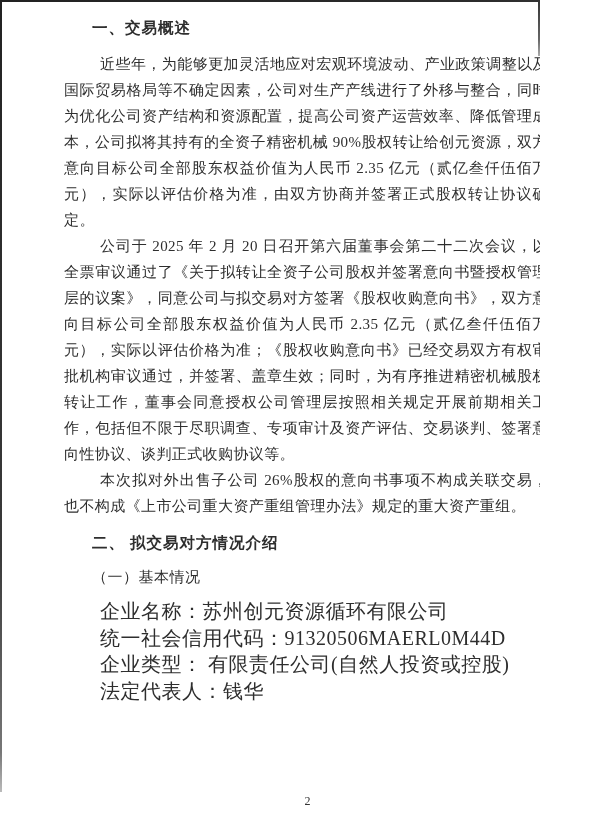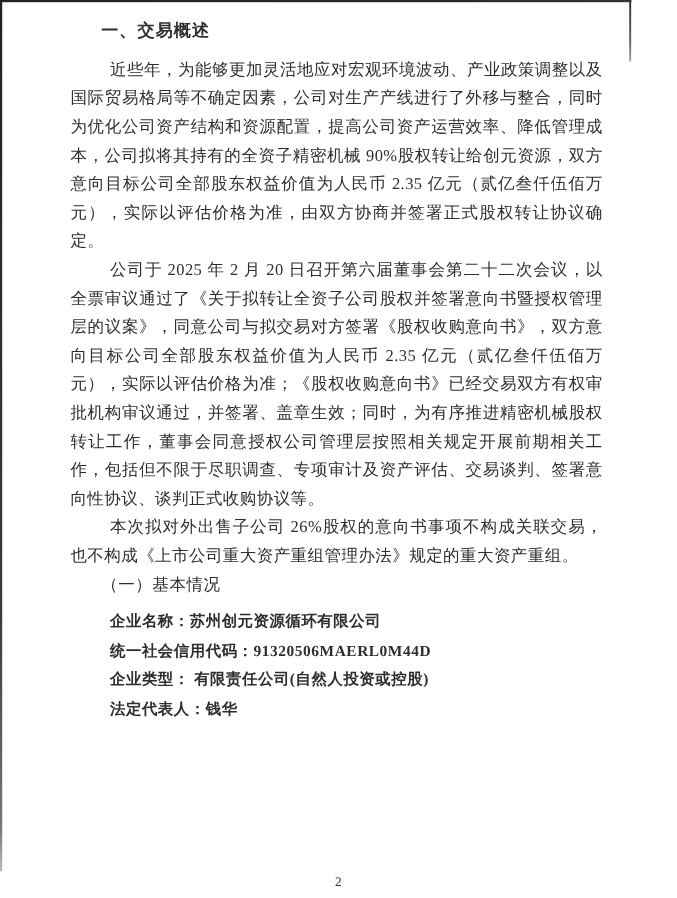--- a/index.html
+++ b/index.html
@@ -8,21 +8,20 @@
     background: #ffffff;
   }
   .page {
     position: relative;
     width: 540px;
     height: 816px;
     background: #ffffff;
     overflow: hidden;
     font-family: "Liberation Serif", "DejaVu Serif", serif;
     color: #2e2e2e;
-    padding-left: 34px;
   }
   
   .edge-top {
     position: absolute; left: 0; top: 0;
     width: 615px; height: 2px;
     background: linear-gradient(to right, #222 0%, #2c2c2c 80%, #3a3a3a 100%);
   }
   .edge-left {
     position: absolute; left: 0; top: 0;
     width: 2px; height: 792px;
@@ -61,25 +60,24 @@
     margin: 14px 0 10px 28px;
     letter-spacing: 1px;
   }
   .sub {
     font-size: 15px;
     margin: 0 0 8px 28px;
     line-height: 26px;
     letter-spacing: 0.5px;
   }
   .info-line {
-    font-size: 14px;
+    font-size: 20px;
     line-height: 26.5px;
     margin-left: 36px;
     letter-spacing: 0.5px;
-    font-weight: bold;
   }
   .page-number {
     position: absolute;
     left: 0;
     bottom: 7px;
     width: 615px;
     text-align: center;
     font-size: 12px;
     color: #333;
   }
@@ -96,20 +94,21 @@
 
     <div class="h1">一、交易概述</div>
 
     <p class="para">近些年，为能够更加灵活地应对宏观环境波动、产业政策调整以及国际贸易格局等不确定因素，公司对生产产线进行了外移与整合，同时为优化公司资产结构和资源配置，提高公司资产运营效率、降低管理成本，公司拟将其持有的全资子精密机械 90%股权转让给创元资源，双方意向目标公司全部股东权益价值为人民币 2.35 亿元（贰亿叁仟伍佰万元），实际以评估价格为准，由双方协商并签署正式股权转让协议确定。</p>
 
     <p class="para">公司于 2025 年 2 月 20 日召开第六届董事会第二十二次会议，以全票审议通过了《关于拟转让全资子公司股权并签署意向书暨授权管理层的议案》，同意公司与拟交易对方签署《股权收购意向书》，双方意向目标公司全部股东权益价值为人民币 2.35 亿元（贰亿叁仟伍佰万元），实际以评估价格为准；《股权收购意向书》已经交易双方有权审批机构审议通过，并签署、盖章生效；同时，为有序推进精密机械股权转让工作，董事会同意授权公司管理层按照相关规定开展前期相关工作，包括但不限于尽职调查、专项审计及资产评估、交易谈判、签署意向性协议、谈判正式收购协议等。</p>
 
     <p class="para">本次拟对外出售子公司 26%股权的意向书事项不构成关联交易，也不构成《上市公司重大资产重组管理办法》规定的重大资产重组。</p>
 
 
+    <div class="h1-second">二、 拟交易对方情况介绍</div>
 
     <div class="sub">（一）基本情况</div>
 
     <div class="info-line">企业名称：苏州创元资源循环有限公司</div>
 
     <div class="info-line">统一社会信用代码：91320506MAERL0M44D</div>
 
     <div class="info-line">企业类型： 有限责任公司(自然人投资或控股)</div>
 
     <div class="info-line">法定代表人：钱华</div>

